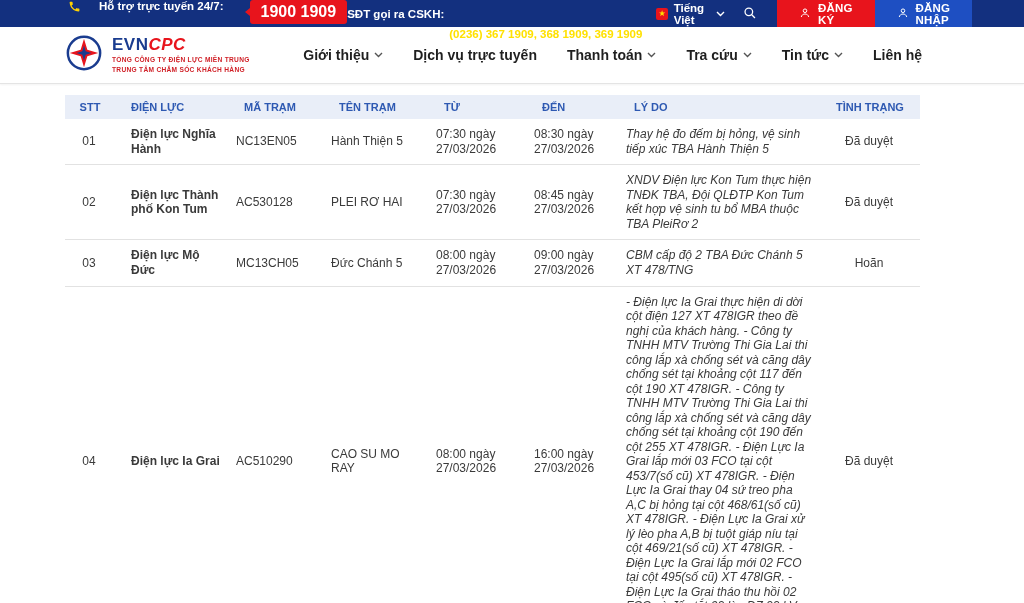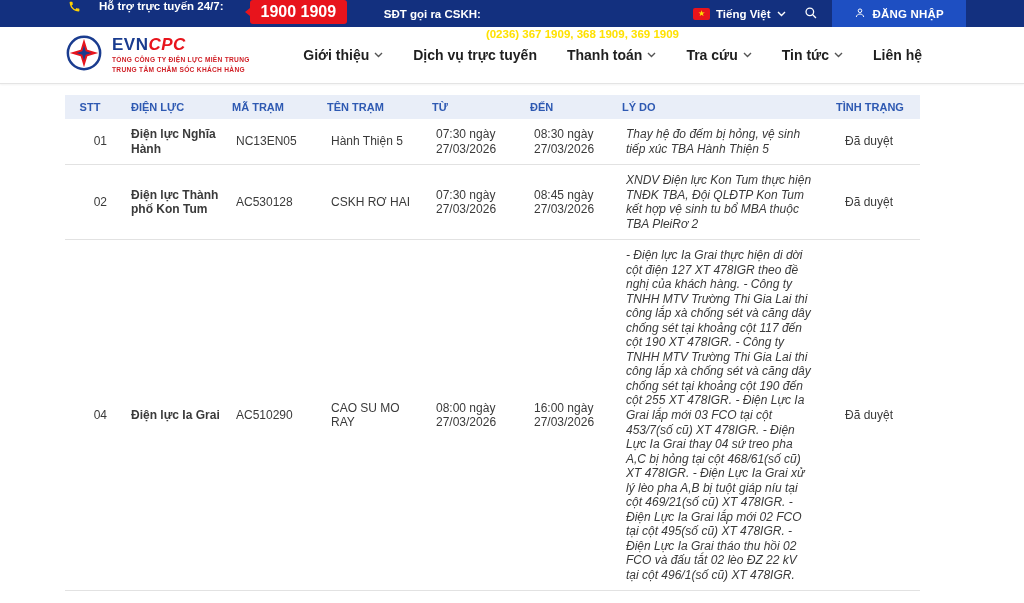--- a/index.html
+++ b/index.html
@@ -39,26 +39,26 @@
   .brand-sub { color:#d01f26; font-size:6.6px; font-weight:bold; line-height:1.5; letter-spacing:.3px; }
   .nav { margin-left:auto; display:flex; align-items:center; gap:30px; padding-right:102px; }
   .nav-item { display:flex; align-items:center; gap:5px; font-size:14px; font-weight:bold;
     color:#1f1f1f; cursor:pointer; white-space:nowrap; }
   .nav-item .chev svg path { stroke:#555; }
 
   
   .content { padding:11px 0 0 65px; }
   table { border-collapse:collapse; table-layout:fixed; width:855px; }
   thead th { background:var(--thbg,#e9eef8); color:var(--thtext,#2e59b2); font-size:11px;
-    font-weight:bold; text-align:left; padding:6px 2px; white-space:nowrap; }
+    font-weight:bold; text-align:left; padding:6px 14px; white-space:nowrap; }
   thead th.c-stt, thead th.c-status { text-align:center; }
   thead th.c-dienluc { padding-left:16px; }
   tbody td { font-size:12px; color:#3a3a3a; line-height:1.22; padding:8px 8px 8px 6px;
     vertical-align:middle; border-bottom:1px solid #e2e2e2; }
-  tbody td.c-stt { text-align:right; }
+  tbody td.c-stt { text-align:center; }
   tbody td.c-dienluc { padding-left:16px;font-weight:bold; }
   tbody td.c-status { text-align:center; }
   tbody td.c-lydo { line-height:1.21;font-style:italic; }
 </style>
 </head>
 <body>
 
 <div class="topbar">
   <div class="topbar-left">
     <span class="phone-icon">
@@ -90,20 +90,29 @@
 
   <div class="search-btn">
     <span>
       <svg width="14" height="14" viewBox="0 0 24 24">
           <circle cx="10" cy="10" r="6.5" fill="none" stroke="#fff" stroke-width="2.2"></circle>
           <path d="M15 15l5.5 5.5" stroke="#fff" stroke-width="2.2"></path>
         </svg>
     </span>
   </div>
 
+  <div class="auth-btn auth-register">
+    <span>
+      <svg width="12" height="12" viewBox="0 0 24 24">
+          <circle cx="12" cy="7.5" r="3.6" fill="none" stroke="#fff" stroke-width="2"></circle>
+          <path d="M4.5 20c.8-4 3.9-6 7.5-6s6.7 2 7.5 6" fill="none" stroke="#fff" stroke-width="2"></path>
+        </svg>
+    </span>
+    <span>ĐĂNG KÝ</span>
+  </div>
   <div class="auth-btn auth-login">
     <span>
       <svg width="12" height="12" viewBox="0 0 24 24">
           <circle cx="12" cy="7.5" r="3.6" fill="none" stroke="#fff" stroke-width="2"></circle>
           <path d="M4.5 20c.8-4 3.9-6 7.5-6s6.7 2 7.5 6" fill="none" stroke="#fff" stroke-width="2"></path>
         </svg>
     </span>
     <span>ĐĂNG NHẬP</span>
   </div>
 </div>
@@ -198,25 +207,35 @@
         <td>Hành Thiện 5</td>
         <td>07:30 ngày 27/03/2026</td>
         <td>08:30 ngày 27/03/2026</td>
         <td class="c-lydo">Thay hệ đo đếm bị hỏng, vệ sinh tiếp xúc TBA Hành Thiện 5</td>
         <td class="c-status">Đã duyệt</td>
       </tr>
       <tr>
         <td class="c-stt">02</td>
         <td class="c-dienluc">Điện lực Thành phố Kon Tum</td>
         <td>AC530128</td>
-        <td>CSKH RƠ HAI</td>
+        <td>PLEI RƠ HAI</td>
         <td>07:30 ngày 27/03/2026</td>
         <td>08:45 ngày 27/03/2026</td>
         <td class="c-lydo">XNDV Điện lực Kon Tum thực hiện TNĐK TBA, Đội QLĐTP Kon Tum kết hợp vệ sinh tu bổ MBA thuộc TBA PleiRơ 2</td>
         <td class="c-status">Đã duyệt</td>
+      </tr>
+      <tr>
+        <td class="c-stt">03</td>
+        <td class="c-dienluc">Điện lực Mộ Đức</td>
+        <td>MC13CH05</td>
+        <td>Đức Chánh 5</td>
+        <td>08:00 ngày 27/03/2026</td>
+        <td>09:00 ngày 27/03/2026</td>
+        <td class="c-lydo">CBM cấp độ 2 TBA Đức Chánh 5 XT 478/TNG</td>
+        <td class="c-status">Hoãn</td>
       </tr>
       <tr>
         <td class="c-stt">04</td>
         <td class="c-dienluc">Điện lực Ia Grai</td>
         <td>AC510290</td>
         <td>CAO SU MO RAY</td>
         <td>08:00 ngày 27/03/2026</td>
         <td>16:00 ngày 27/03/2026</td>
         <td class="c-lydo">- Điện lực Ia Grai thực hiện di dời cột điện 127 XT 478IGR theo đề nghị của khách hàng. - Công ty TNHH MTV Trường Thi Gia Lai thi công lắp xà chống sét và căng dây chống sét tại khoảng cột 117 đến cột 190 XT 478IGR. - Công ty TNHH MTV Trường Thi Gia Lai thi công lắp xà chống sét và căng dây chống sét tại khoảng cột 190 đến cột 255 XT 478IGR. - Điện Lực Ia Grai lắp mới 03 FCO tại cột 453/7(số cũ) XT 478IGR. - Điện Lực Ia Grai thay 04 sứ treo pha A,C bị hỏng tại cột 468/61(số cũ) XT 478IGR. - Điện Lực Ia Grai xử lý lèo pha A,B bị tuột giáp níu tại cột 469/21(số cũ) XT 478IGR. - Điện Lực Ia Grai lắp mới 02 FCO tại cột 495(số cũ) XT 478IGR. - Điện Lực Ia Grai tháo thu hồi 02 FCO và đấu tắt 02 lèo ĐZ 22 kV tại cột 496/1(số cũ) XT 478IGR.</td>
         <td class="c-status">Đã duyệt</td>

